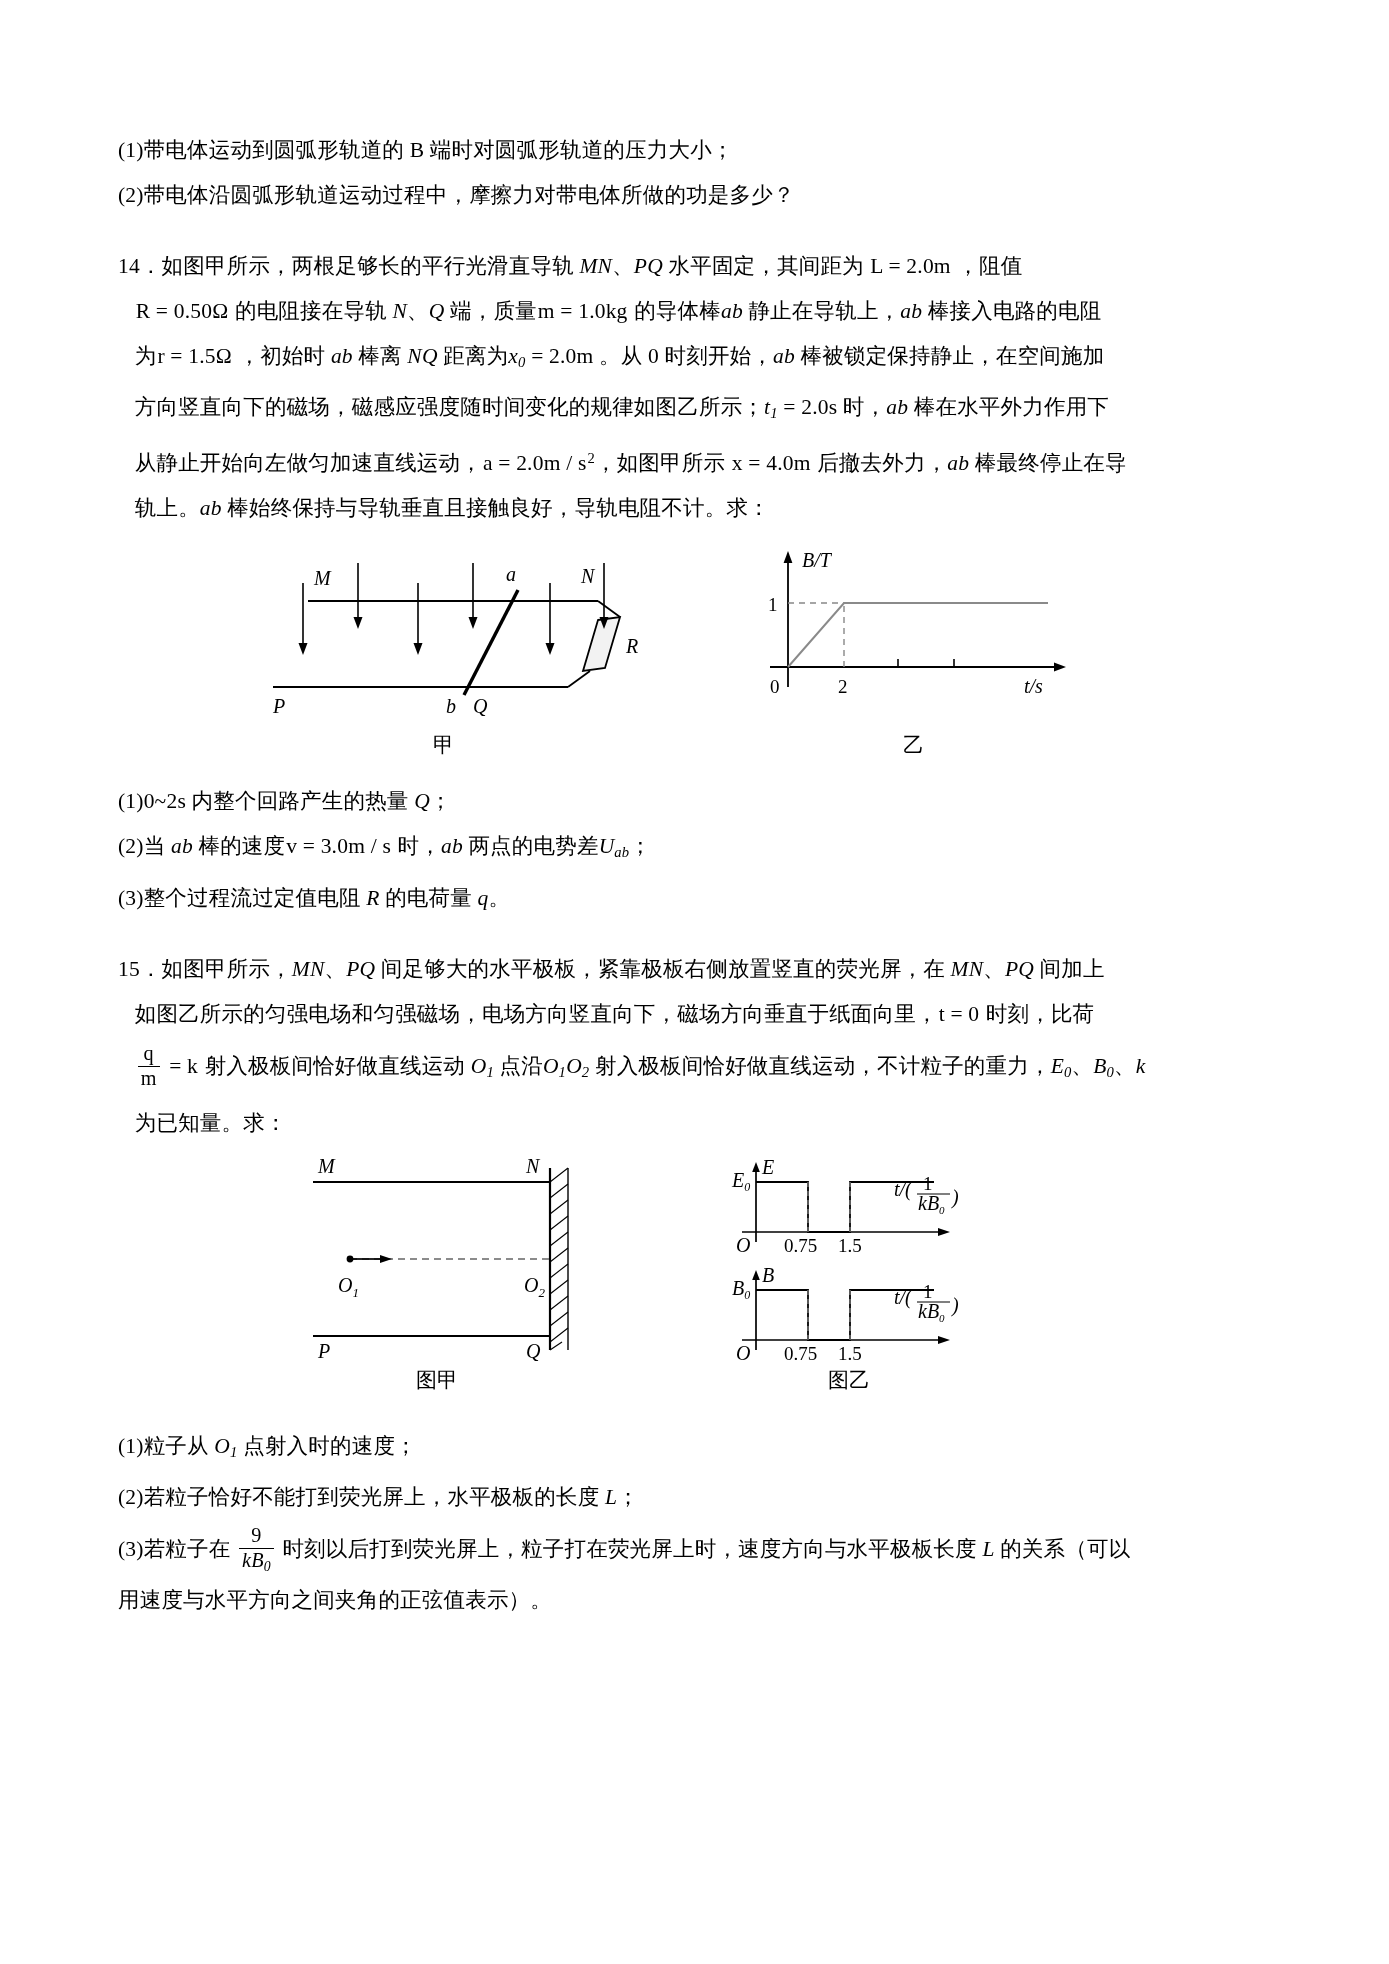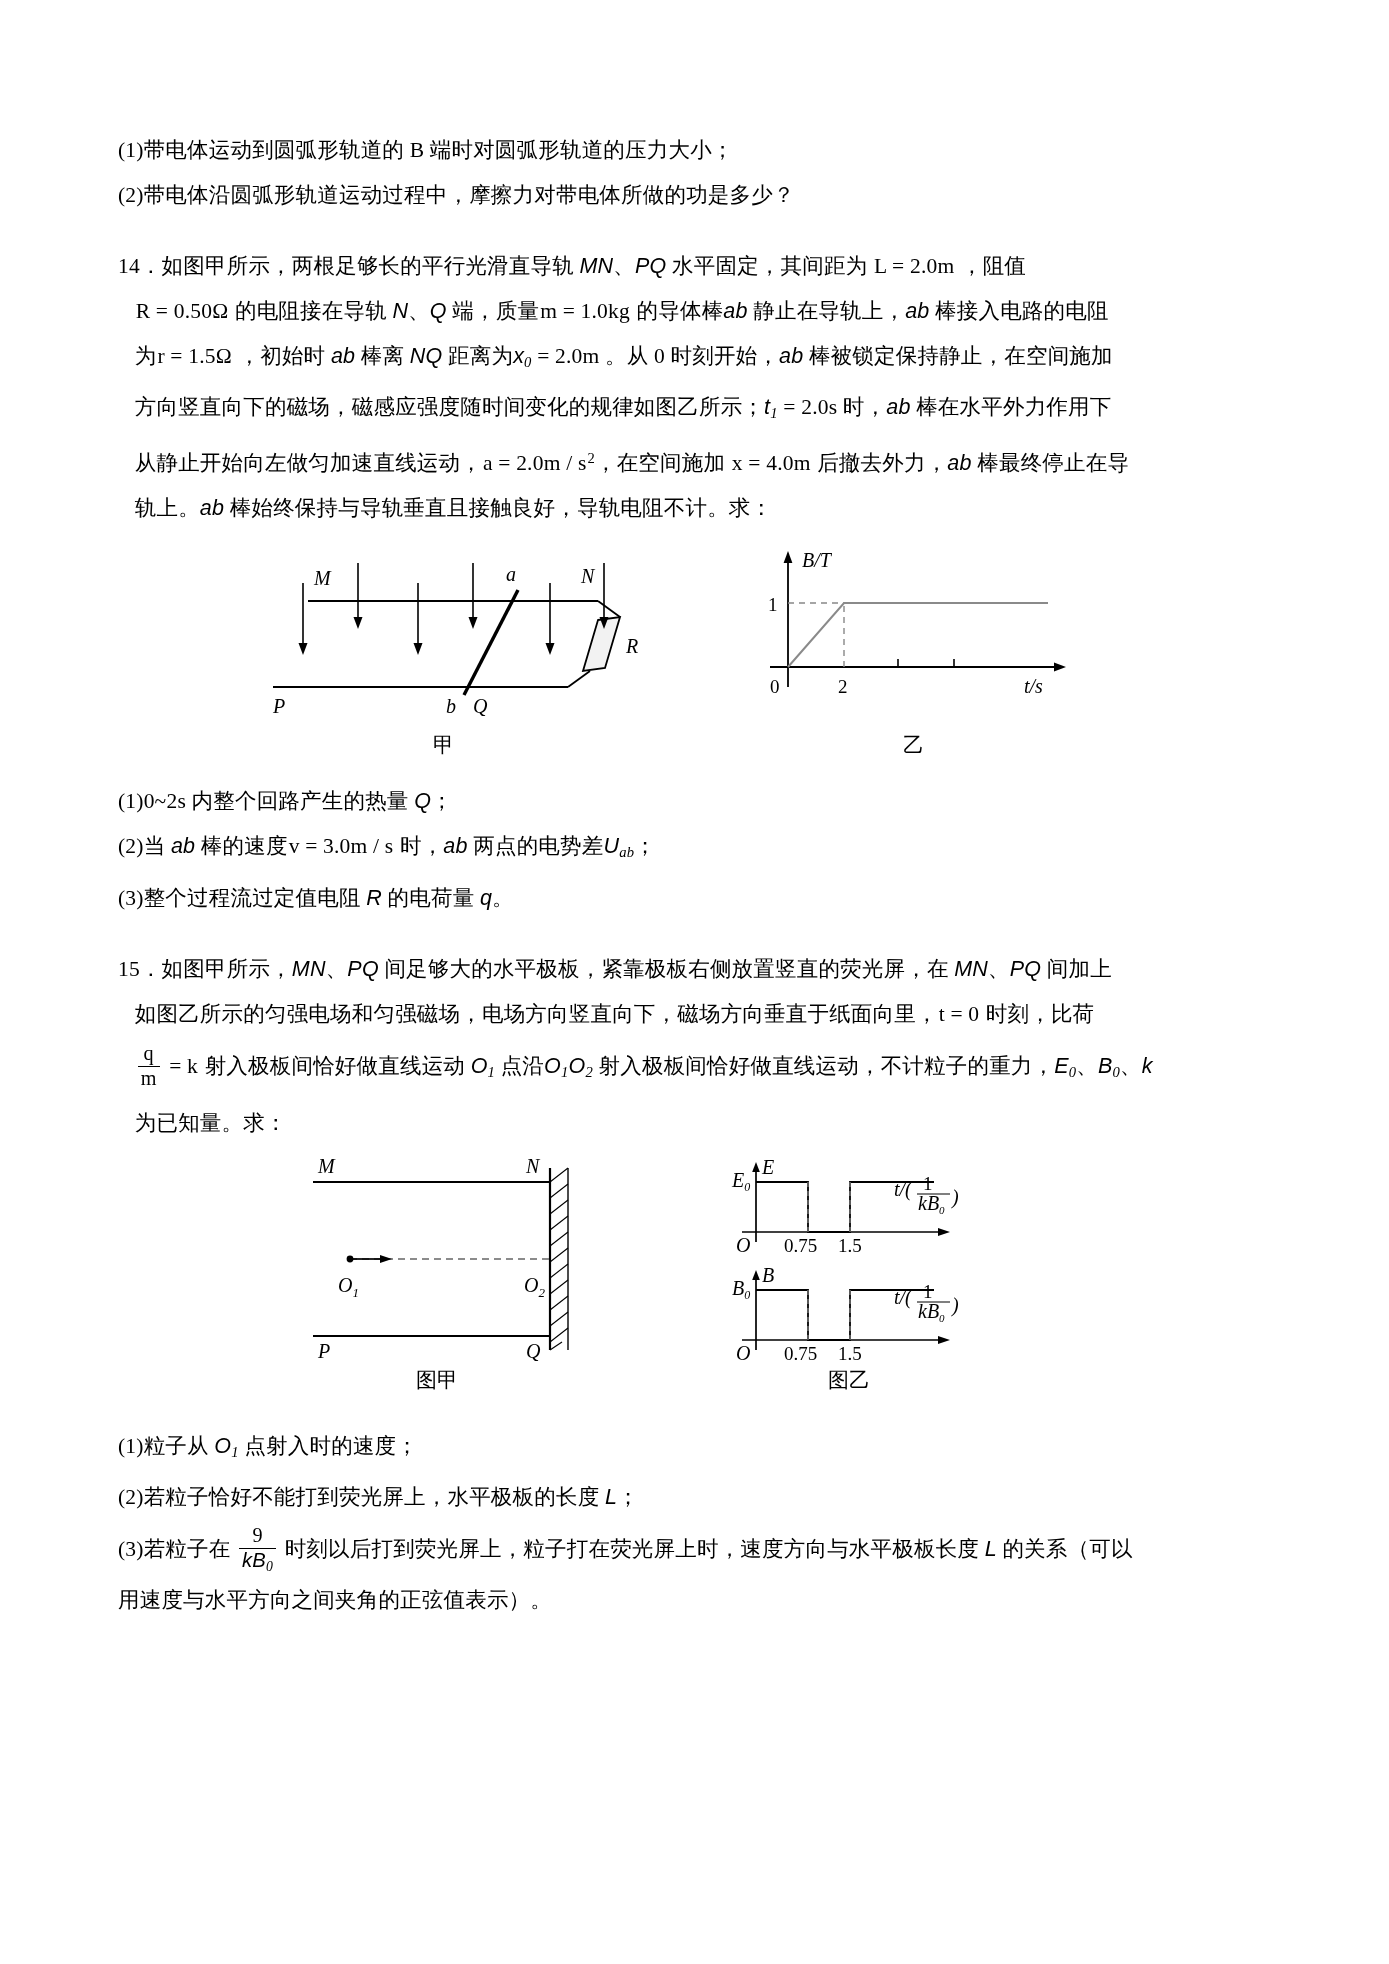--- a/index.html
+++ b/index.html
@@ -34,21 +34,21 @@
     letter-spacing: 0.2px;
     white-space: nowrap;
   }
   .gap-sm { height: 14px; }
   .gap-md { height: 26px; }
   .gap-lg { height: 34px; }
 
   
   i, .it {
     font-style: italic;
-    font-family: Liberation Sans, sans-serif;
+    font-family: Liberation Serif, serif;
   }
   .mi { padding: 0 1px; }
   .mn { font-style: normal; }
   sub { font-size: 0.68em; vertical-align: -0.28em; font-style: italic;}
   sup { font-size: 0.68em; vertical-align: 0.5em; }
   .frac {
     display: inline-block;
     vertical-align: middle;
     text-align: center;
     line-height: 1.18;
@@ -127,21 +127,21 @@
 
   <div class="line">
     &nbsp;&nbsp;&nbsp;<span>为</span><span class="mi">r = 1.5Ω</span><span> ，初始时 </span><i>ab</i><span> 棒离 </span><i>NQ</i><span> 距离为</span><i>x</i><sub>0</sub><span class="mn"> = 2.0m</span><span> 。从 0 时刻开始，</span><i>ab</i><span> 棒被锁定保持静止，在空间施加</span>
   </div>
 
   <div class="line">
     &nbsp;&nbsp;&nbsp;<span>方向竖直向下的磁场，磁感应强度随时间变化的规律如图乙所示；</span><i>t</i><sub>1</sub><span class="mn"> = 2.0s</span><span> 时，</span><i>ab</i><span> 棒在水平外力作用下</span>
   </div>
 
   <div class="line">
-    &nbsp;&nbsp;&nbsp;<span>从静止开始向左做匀加速直线运动，</span><span class="mi">a = 2.0m / s</span><sup>2</sup><span>，在空间施加 </span><span class="mi">x = 4.0m</span><span> 后撤去外力，</span><i>ab</i><span> 棒最终停止在导</span>
+    &nbsp;&nbsp;&nbsp;<span>从静止开始向左做匀加速直线运动，</span><span class="mi">a = 2.0m / s</span><sup>2</sup><span>，如图甲所示 </span><span class="mi">x = 4.0m</span><span> 后撤去外力，</span><i>ab</i><span> 棒最终停止在导</span>
   </div>
 
   <div class="line">
     &nbsp;&nbsp;&nbsp;<span>轨上。</span><i>ab</i><span> 棒始终保持与导轨垂直且接触良好，导轨电阻不计。求：</span>
   </div>
 
   <div class="gap-sm"></div>
 
   <div id="fig1">
 

